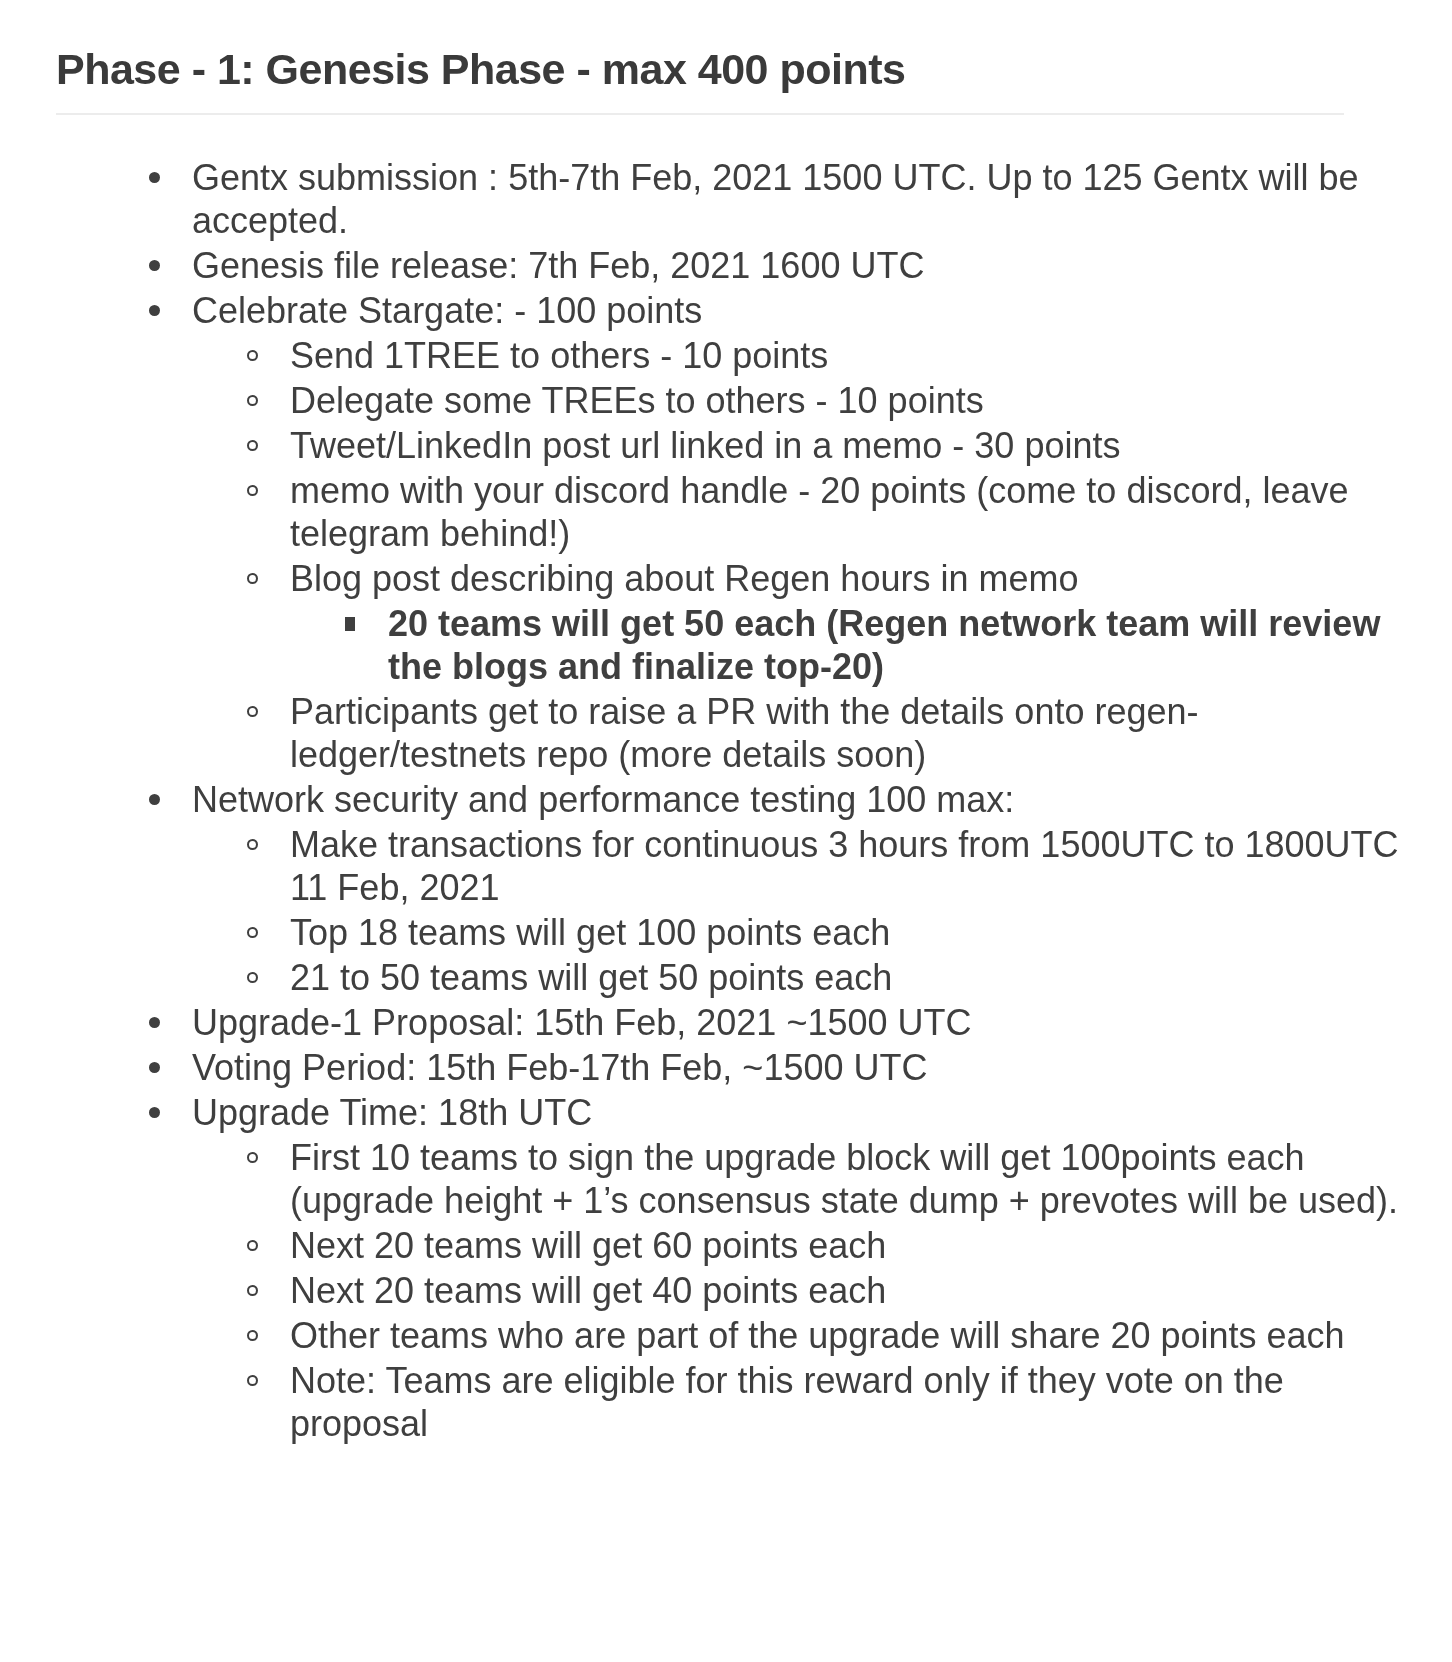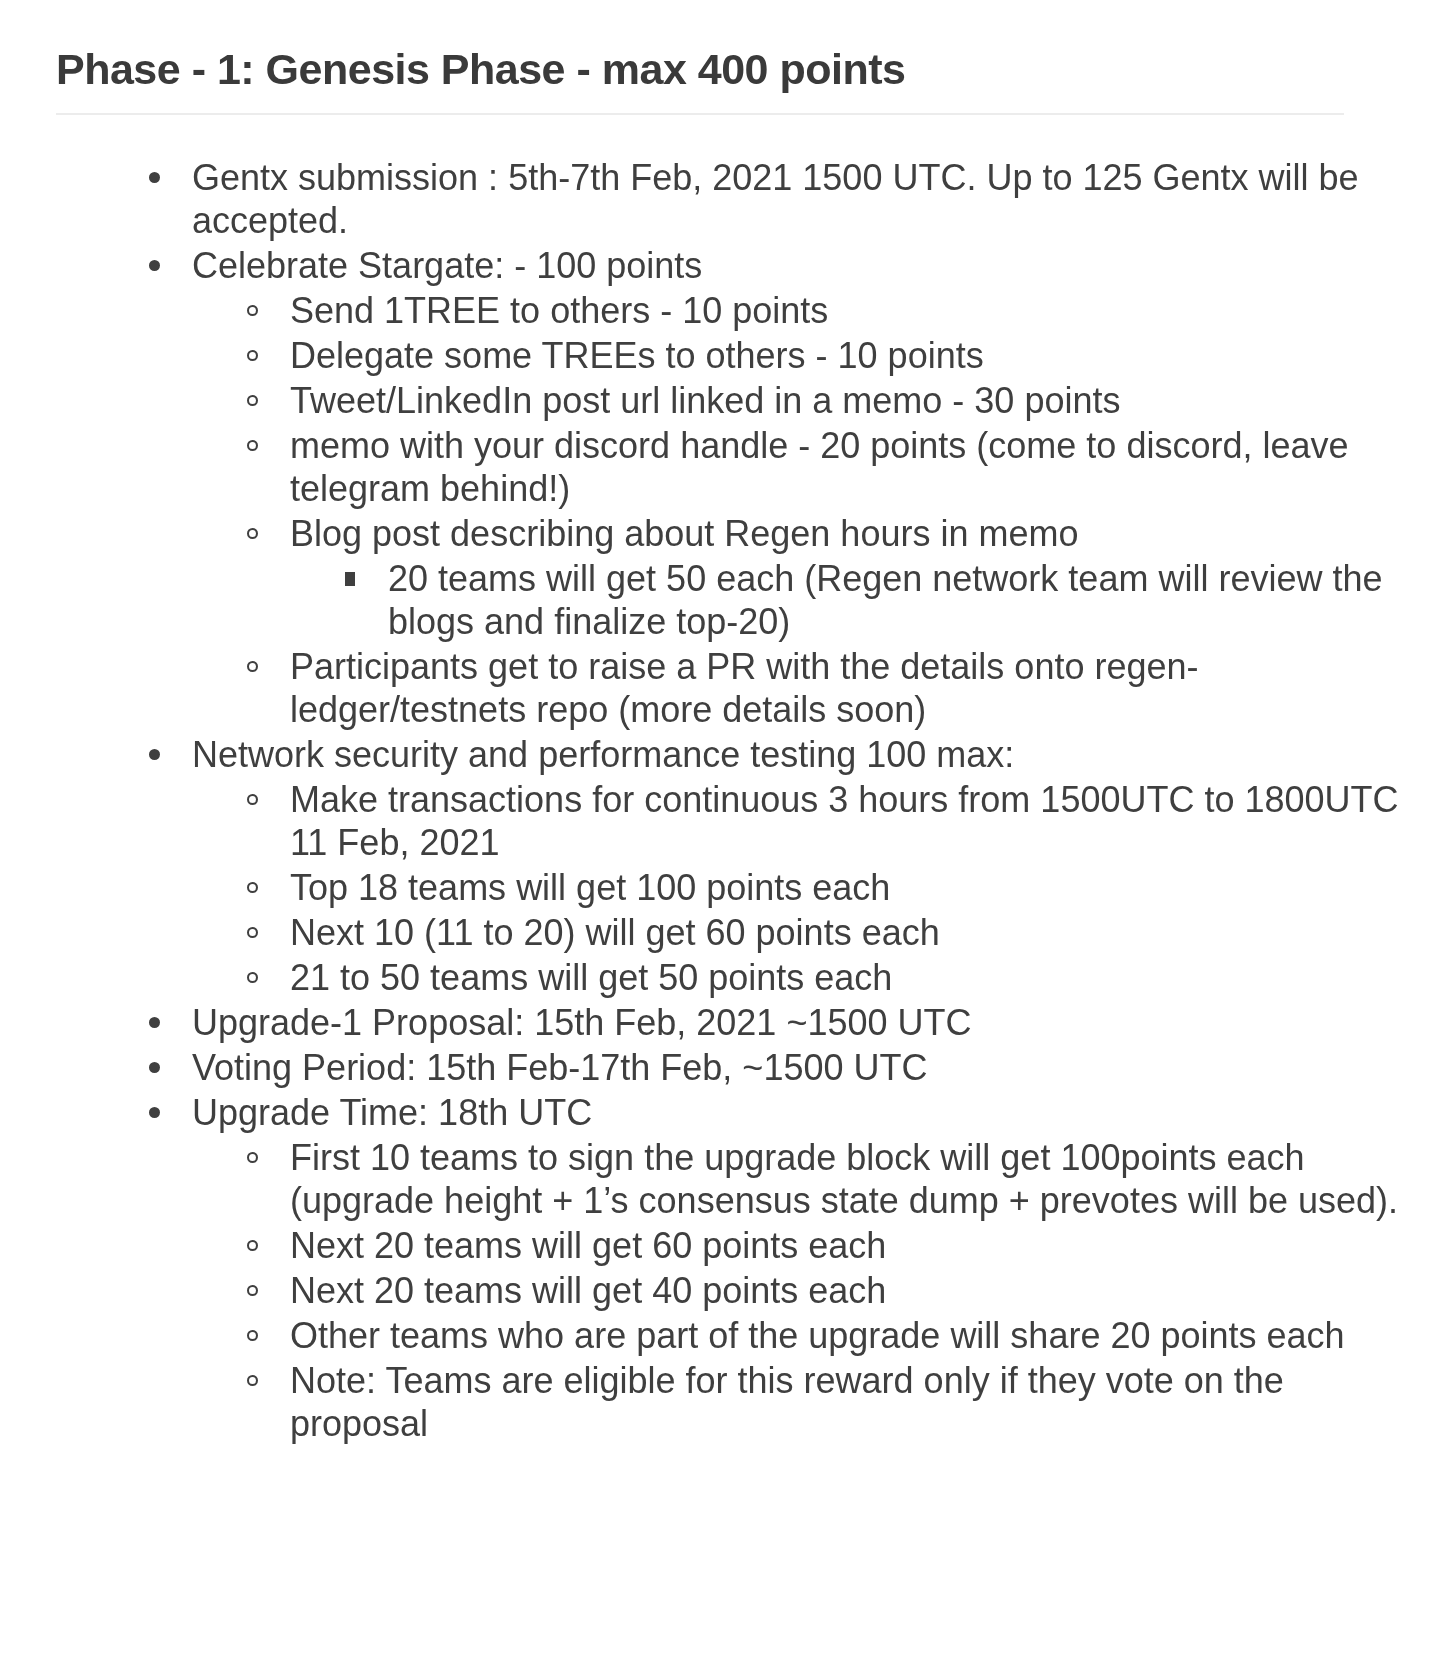--- a/index.html
+++ b/index.html
@@ -45,21 +45,21 @@
     font-size: 36px;
     line-height: 43px;
     color: #3f3f3f;
   }
   ul.outline li::before {
     content: "";
     position: absolute;
   }
   li.lv1 { padding-left: 136px; }
   li.lv2 { padding-left: 234px; }
-  li.lv3 { padding-left: 332px; }
+  li.lv3 { padding-left: 332px; font-weight: bold; }
   li.lv1::before {
     left: 93px; top: 16px;
     width: 11px; height: 11px;
     border-radius: 50%;
     background: #3f3f3f;
   }
   li.lv2::before {
     left: 191px; top: 16px;
     width: 11px; height: 11px;
     border-radius: 50%;
@@ -76,32 +76,32 @@
 </head>
 <body>
 
 <div class="doc">
 
   <h1 class="doc-title">Phase - 1: Genesis Phase - max 400 points</h1>
   <div class="rule"></div>
 
   <ul class="outline">
     <li class="lv1">Gentx submission : 5th-7th Feb, 2021 1500 UTC. Up to 125 Gentx will be accepted.</li>
+    <li class="lv1">Genesis file release: 7th Feb, 2021 1600 UTC</li>
     <li class="lv1">Celebrate Stargate: - 100 points</li>
     <li class="lv2">Send 1TREE to others - 10 points</li>
     <li class="lv2">Delegate some TREEs to others - 10 points</li>
     <li class="lv2">Tweet/LinkedIn post url linked in a memo - 30 points</li>
     <li class="lv2">memo with your discord handle - 20 points (come to discord, leave telegram behind!)</li>
     <li class="lv2">Blog post describing about Regen hours in memo</li>
     <li class="lv3">20 teams will get 50 each (Regen network team will review the blogs and finalize top-20)</li>
     <li class="lv2">Participants get to raise a PR with the details onto regen-ledger/testnets repo (more details soon)</li>
     <li class="lv1">Network security and performance testing 100 max:</li>
     <li class="lv2">Make transactions for continuous 3 hours from 1500UTC to 1800UTC 11 Feb, 2021</li>
     <li class="lv2">Top 18 teams will get 100 points each</li>
-    <li class="lv2">Next 10 (11 to 20) will get 60 points each</li>
     <li class="lv2">21 to 50 teams will get 50 points each</li>
     <li class="lv1">Upgrade-1 Proposal: 15th Feb, 2021 ~1500 UTC</li>
     <li class="lv1">Voting Period: 15th Feb-17th Feb, ~1500 UTC</li>
     <li class="lv1">Upgrade Time: 18th UTC</li>
     <li class="lv2">First 10 teams to sign the upgrade block will get 100points each (upgrade height + 1’s consensus state dump + prevotes will be used).</li>
     <li class="lv2">Next 20 teams will get 60 points each</li>
     <li class="lv2">Next 20 teams will get 40 points each</li>
     <li class="lv2">Other teams who are part of the upgrade will share 20 points each</li>
     <li class="lv2">Note: Teams are eligible for this reward only if they vote on the proposal</li>
   </ul>

